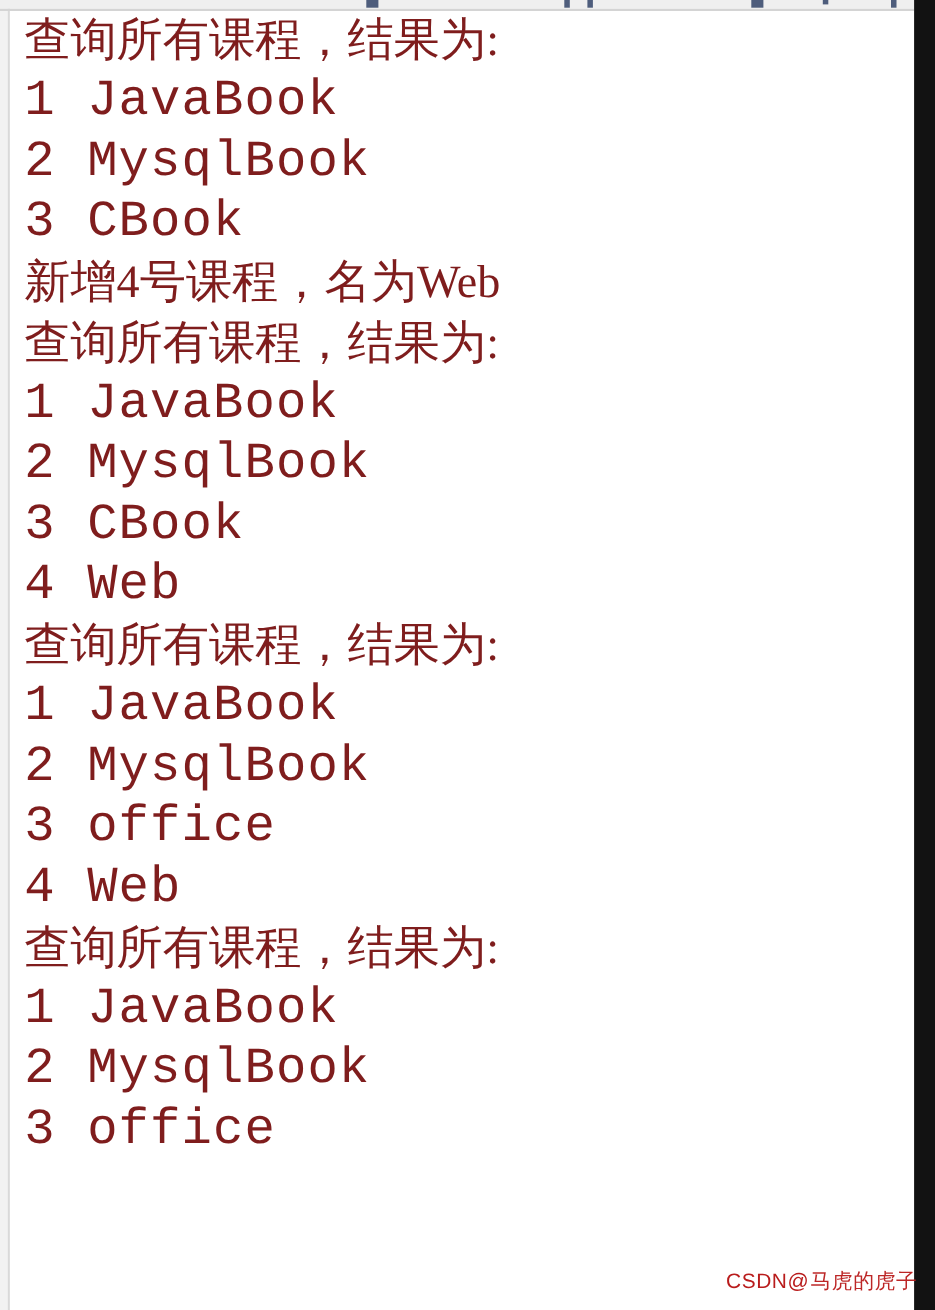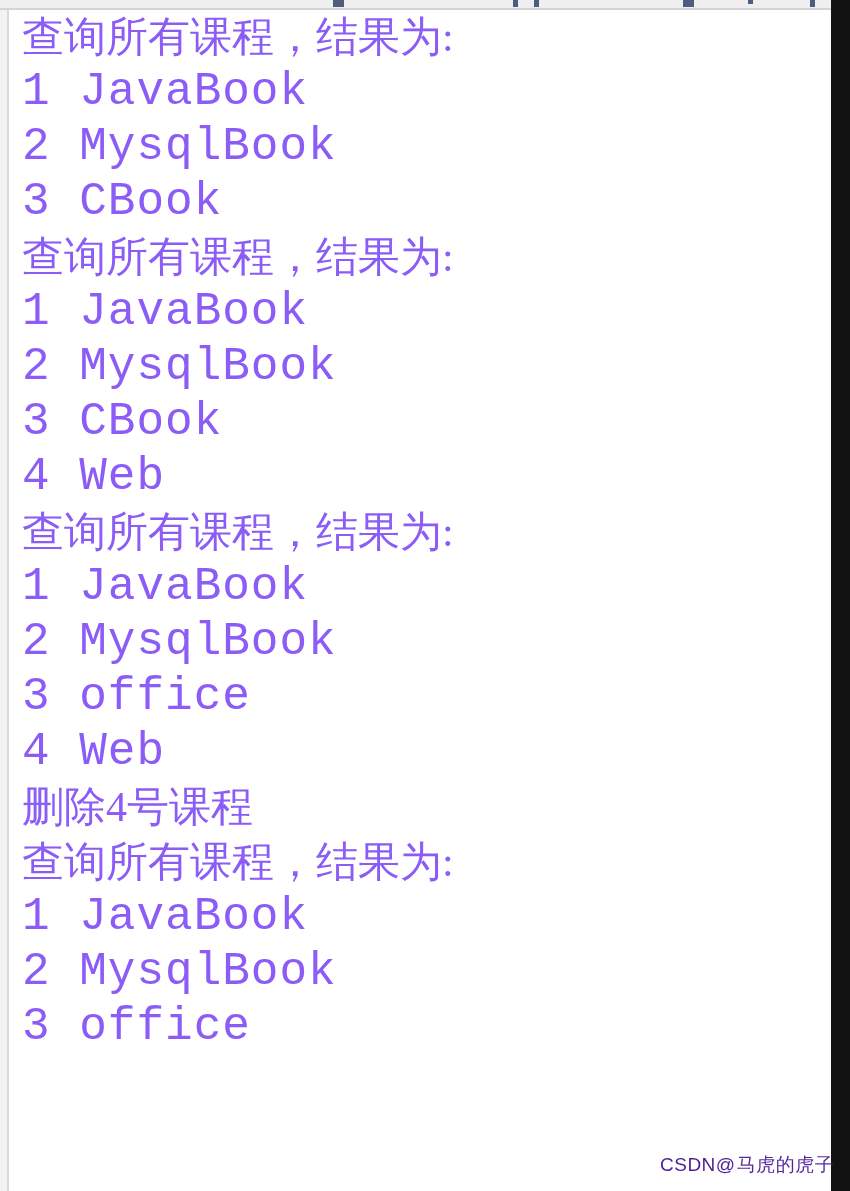--- a/index.html
+++ b/index.html
@@ -87,21 +87,21 @@
     padding: 0;
     box-sizing: border-box;
   }
 
   .line {
     position: relative;
     height: 55px;
     line-height: 55px;
     padding-left: 13px;
     white-space: pre;
-    color: #8b5cf6;
+    color: #7f1d1d;
     font-size: 41px;
     letter-spacing: .5px;
     overflow: visible;
   }
   
   .line.mono {
     font-family: "Liberation Mono", "DejaVu Sans Mono", monospace;
     font-size: 46px;
     letter-spacing: 1px;
   }
@@ -112,21 +112,21 @@
     letter-spacing: 0px;
   }
 
   
   .watermark {
     position: absolute;
     left: 660px;
     top: 1152px;
     font-family: "Liberation Sans", "DejaVu Sans", sans-serif;
     font-size: 19px;
-    color: #4c1d95;
+    color: #b91c1c;
     white-space: nowrap;
     letter-spacing: .5px;
     pointer-events: none;
   }
   .watermark .wm-user {
     margin-left: 1px;
     opacity: .95;
   }
 </style>
 </head>
@@ -135,31 +135,31 @@
 <div id="screenshot">
 
   <div class="left-gutter"></div>
   <div class="left-rule"></div>
 
   <div class="console" id="console-lines">
       <div class="line cjk">查询所有课程，结果为:</div>
       <div class="line mono">1 JavaBook</div>
       <div class="line mono">2 MysqlBook</div>
       <div class="line mono">3 CBook</div>
+      <div class="line cjk">新增4号课程，名为Web</div>
       <div class="line cjk">查询所有课程，结果为:</div>
       <div class="line mono">1 JavaBook</div>
       <div class="line mono">2 MysqlBook</div>
       <div class="line mono">3 CBook</div>
       <div class="line mono">4 Web</div>
       <div class="line cjk">查询所有课程，结果为:</div>
       <div class="line mono">1 JavaBook</div>
       <div class="line mono">2 MysqlBook</div>
       <div class="line mono">3 office</div>
       <div class="line mono">4 Web</div>
-      <div class="line cjk">删除4号课程</div>
       <div class="line cjk">查询所有课程，结果为:</div>
       <div class="line mono">1 JavaBook</div>
       <div class="line mono">2 MysqlBook</div>
       <div class="line mono">3 office</div>
     </div>
 
   <div class="top-strip"></div>
   <div class="top-rule"></div>
   <div class="clip-frag" style="left:333px;width:11px;"></div>
   <div class="clip-frag" style="left:513px;width:5px;"></div>

